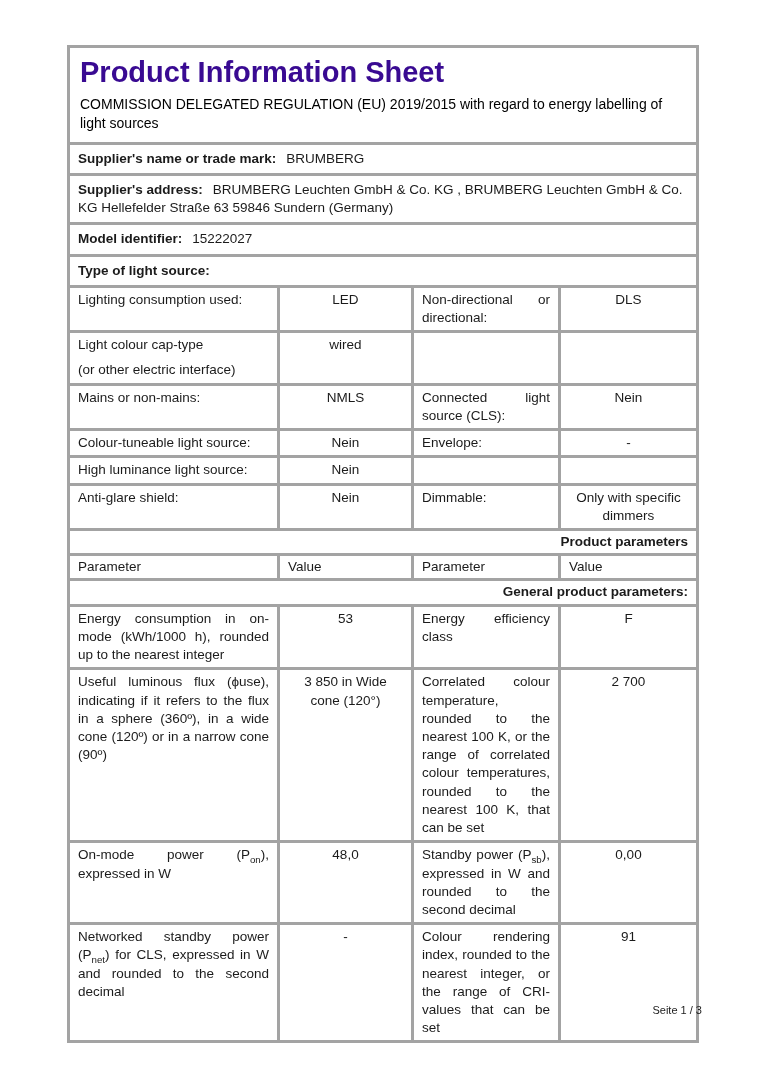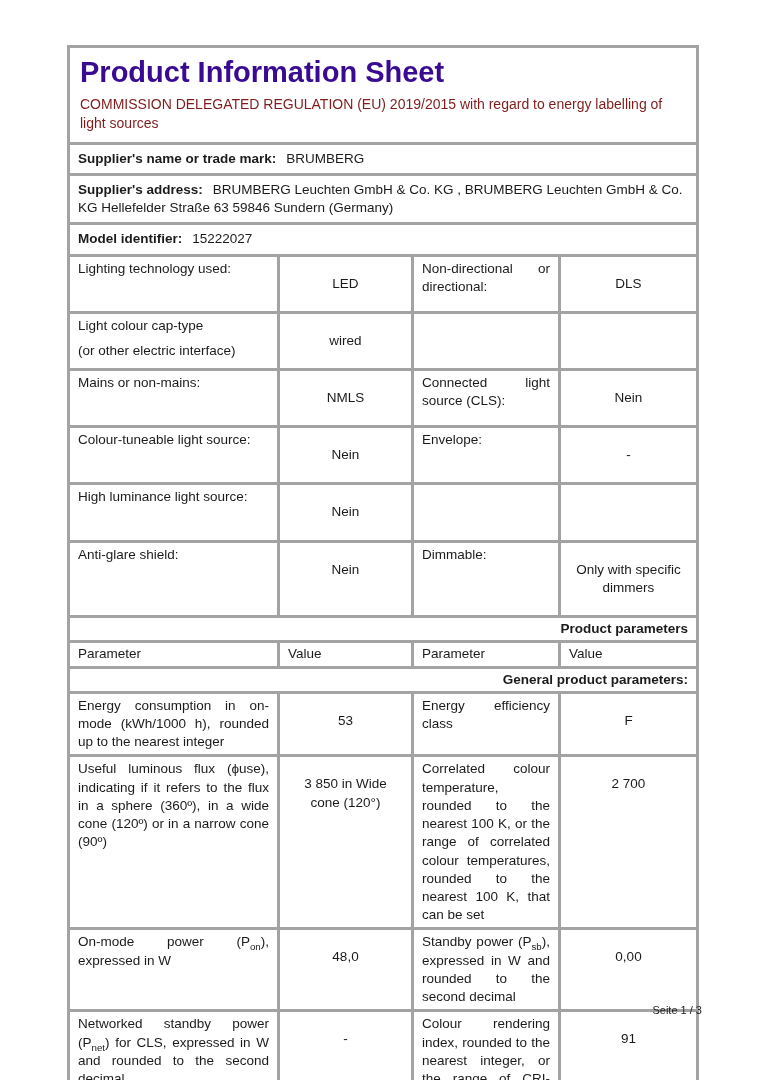--- a/index.html
+++ b/index.html
@@ -13,26 +13,26 @@
     width:629px; border-collapse:collapse; table-layout:fixed;
     font-size:13.5px; line-height:1.35; border:1px solid #5c5c5c;
     border-bottom:2px solid #6d6d6d;
   }
   td { border:3px solid #a3a3a3; vertical-align:top; padding:2px 8px; }
   td.header-cell { padding:8px 10px 10px 10px; }
   h1.title {
     font-size:29px; line-height:1.15; font-weight:bold; color:#390a92;
     margin-bottom:6px;
   }
-  p.regulation { font-size:14px; line-height:1.3; color:#7f1d1d; }
+  p.regulation { font-size:14px; line-height:1.3; color:#000000; }
   td.kv { padding:5px 8px; }
   .b { font-weight:bold; }
   .kv .value { margin-left:10px; }
   td.param { text-align:justify; padding:3px 8px; }
-  td.value-cell { text-align:center; padding:18px 8px; }
+  td.value-cell { text-align:center; padding:3px 8px; }
   td.center-bold { text-align:right; font-weight:bold; padding:2px 8px; }
   td.colhead { padding:2px 8px; }
   .p1b { margin-top:7px; }
   sub { font-size:0.72em; line-height:0; }
   .footer {
     position:absolute; top:1004px; right:62px;
     font-size:11px; color:#222222;
   }
 </style>
 </head>
@@ -66,23 +66,28 @@
         <span class="b">Supplier's address:</span><span class="value">BRUMBERG Leuchten GmbH &amp; Co. KG , BRUMBERG Leuchten GmbH &amp; Co. KG Hellefelder Straße 63 59846 Sundern (Germany)</span>
       </td>
     </tr>
 
     <tr>
       <td colspan="4" class="kv">
         <span class="b">Model identifier:</span><span class="value">15222027</span>
       </td>
     </tr>
 
+    <tr>
+      <td colspan="4" class="kv">
+        <span class="b">Type of light source:</span>
+      </td>
+    </tr>
 
     <tr>
-      <td class="param">Lighting technology used:</td>
+      <td class="param">Lighting consumption used:</td>
       <td class="value-cell">LED</td>
       <td class="param">Non-directional or directional:</td>
       <td class="value-cell">DLS</td>
     </tr>
     <tr>
       <td class="param">
         <div>Light colour cap-type</div>
         <div class="p1b">(or other electric interface)</div>
       </td>
       <td class="value-cell">wired</td>

